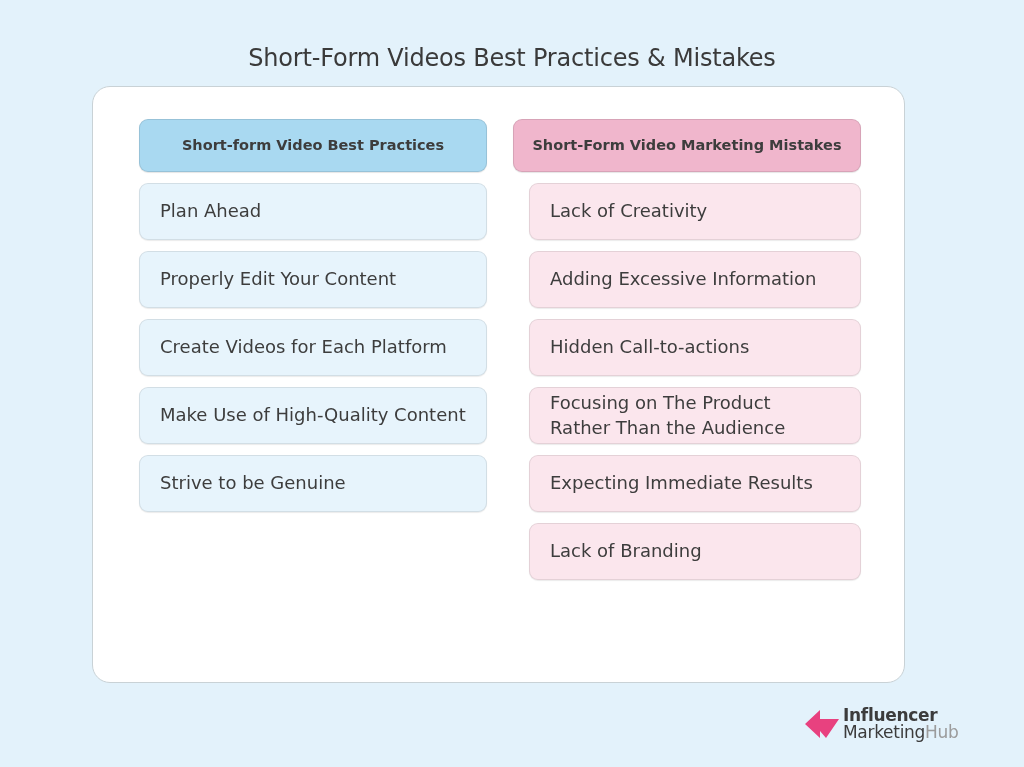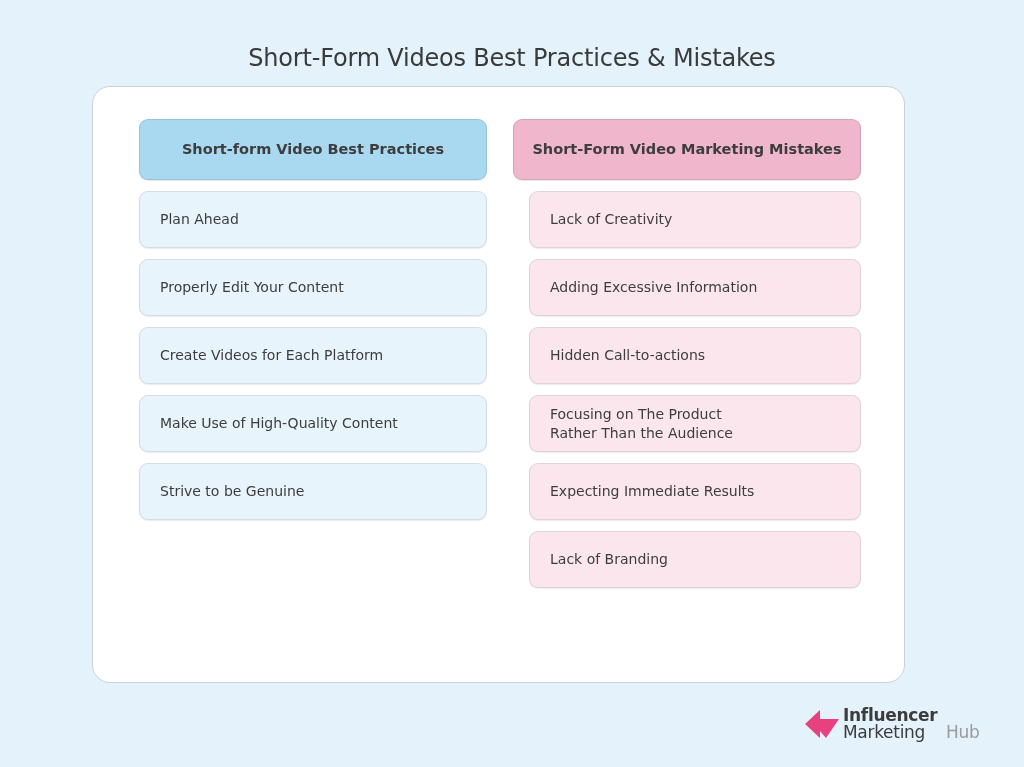--- a/index.html
+++ b/index.html
@@ -50,21 +50,21 @@
   }
 
   .column {
     width: 348px;
     display: flex;
     flex-direction: column;
     gap: 11px;
   }
 
   .col-header {
-    height: 61px;
+    height: 53px;
     border-radius: 9px;
     display: flex;
     align-items: center;
     justify-content: center;
     text-align: center;
     font-size: 14.5px;
     font-weight: bold;
     color: #3d3d3d;
     line-height: 1.32;
     box-sizing: border-box;
@@ -74,21 +74,21 @@
   }
 
   .col-header.blue  { background: #a9d9f1; }
   .col-header.pink  { background: #f0b6cc; }
 
   .item {
     height: 57px;
     border-radius: 9px;
     display: flex;
     align-items: center;
-    font-size: 14px;
+    font-size: 18px;
     color: #3d3d3d;
     line-height: 1.34;
     box-sizing: border-box;
     padding: 0 20px;
     border: 1px solid rgba(0,0,0,0.09);
     box-shadow: 0 1px 1px rgba(0,0,0,0.08);
     white-space: pre-line;
   }
 
   .item.blue { background: #e7f4fc; }
@@ -122,21 +122,21 @@
     font-size: 17px;
     font-weight: bold;
     color: #3c3c3c;
     letter-spacing: -0.3px;
   }
   .logo-line2 {
     font-size: 17px;
     color: #3c3c3c;
     letter-spacing: -0.3px;
   }
-  .logo-hub { color: #9b9b9b; padding-left: 21px; }
+  .logo-hub { color: #9b9b9b; }
 </style>
 </head>
 <body>
 
 <h1 class="page-title">Short-Form Videos Best Practices &amp; Mistakes</h1>
 
 <div class="card">
   <div class="columns">
 
     <div class="column">

